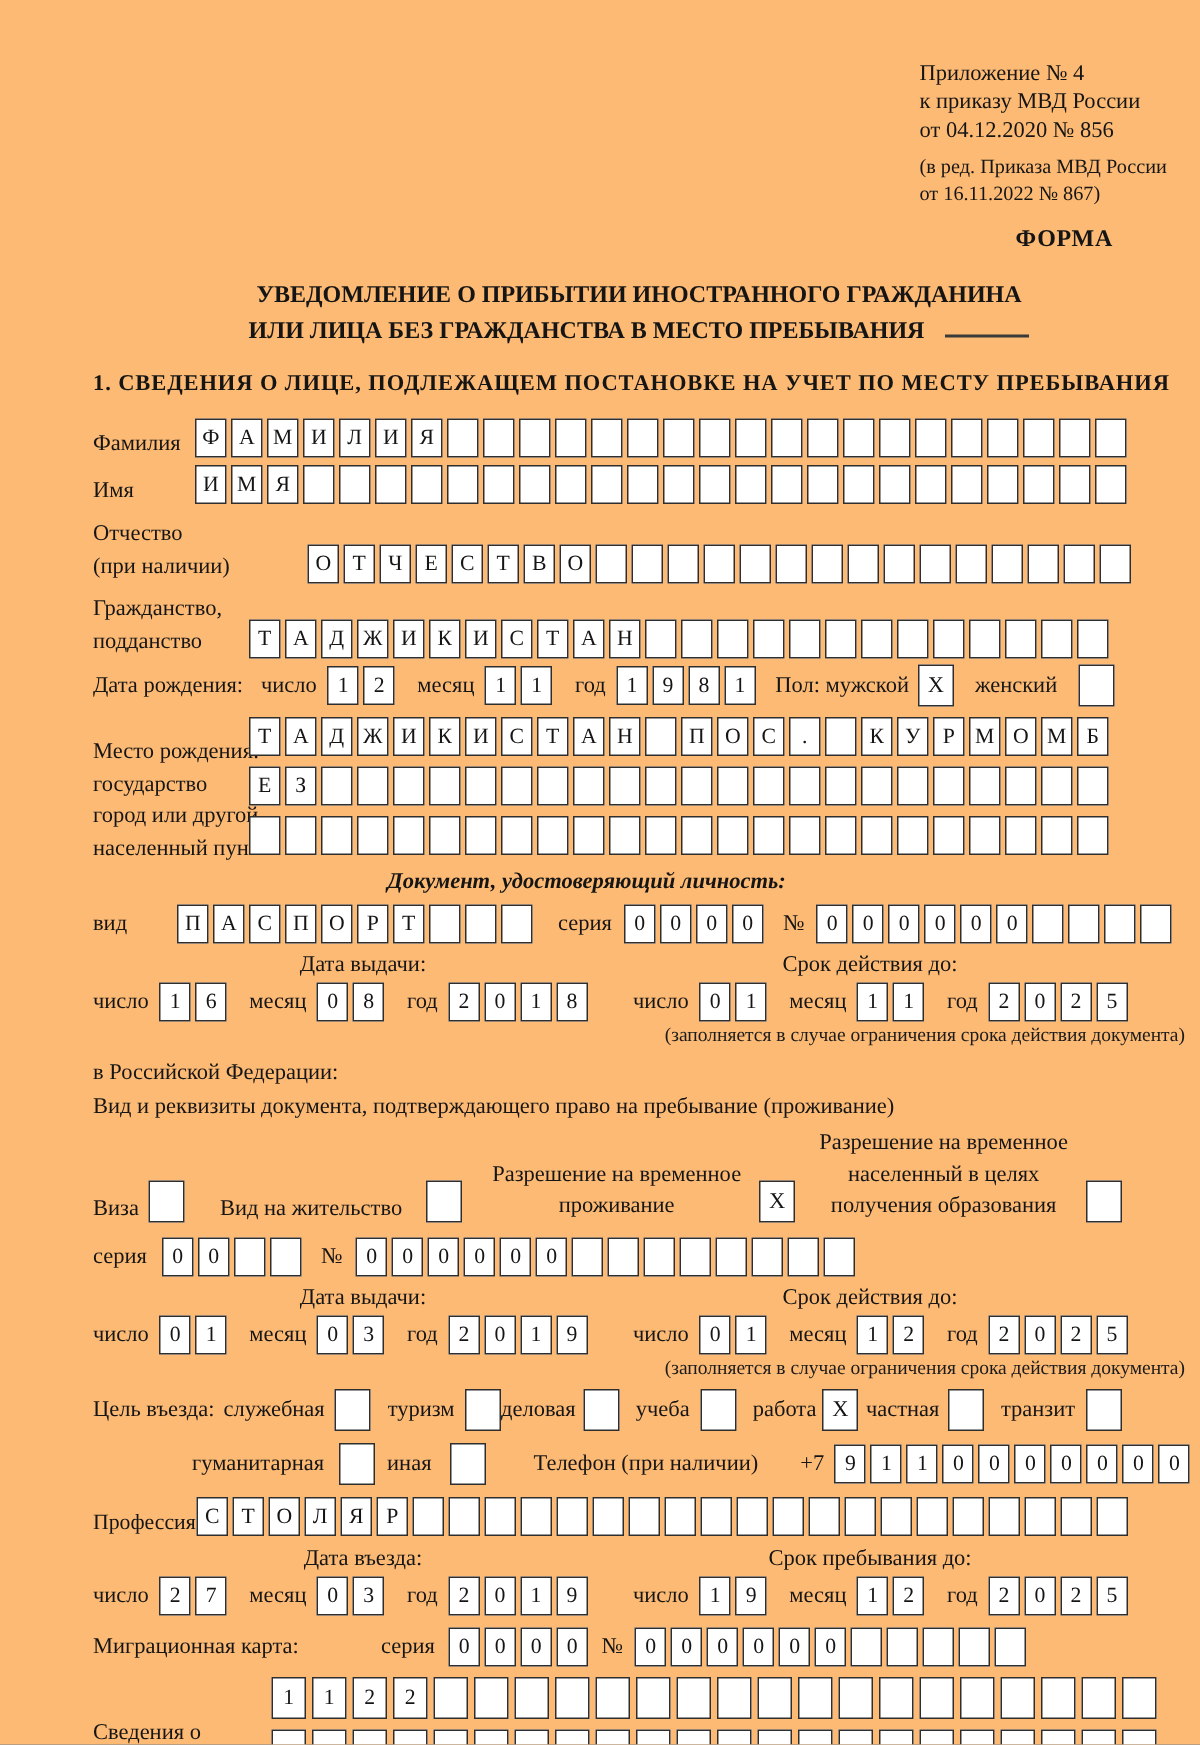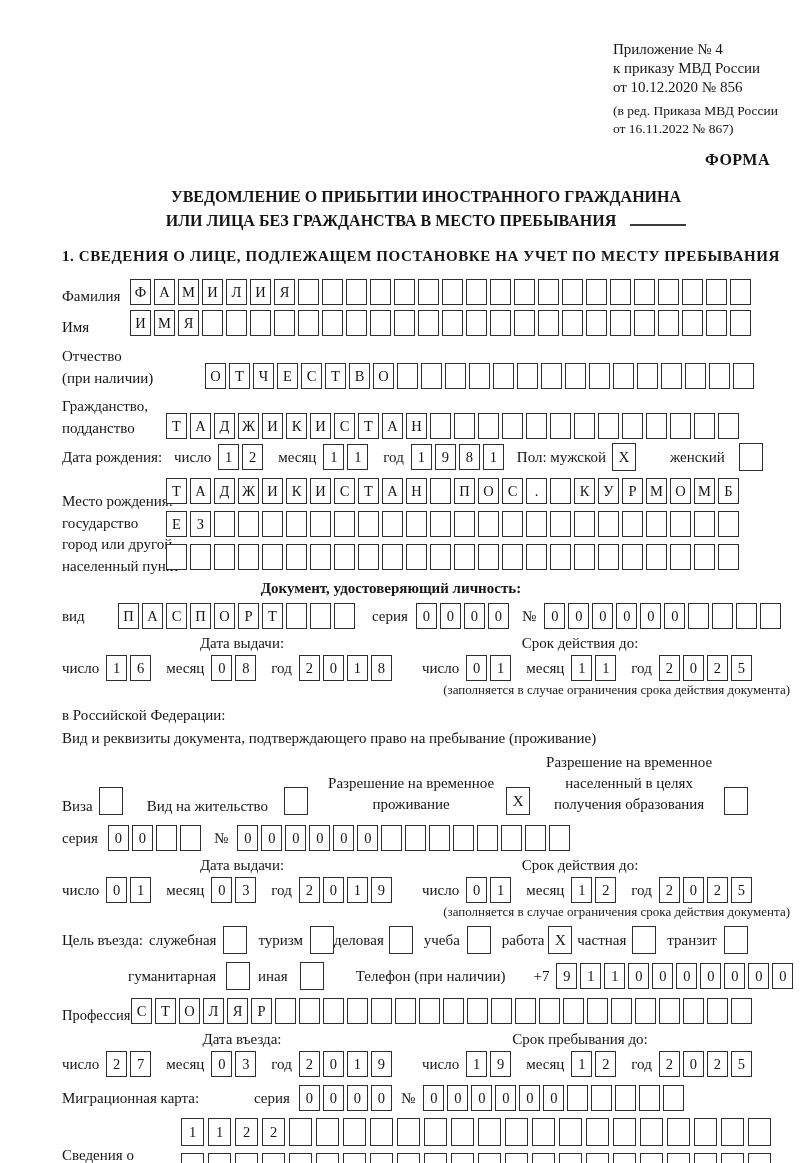--- a/index.html
+++ b/index.html
@@ -1,46 +1,46 @@
 <!DOCTYPE html>
 <html><head>
 <meta charset="utf-8">
 <style>
   html,body{margin:0;padding:0;background:#888;}
   .page{
     position:relative;
     width:800px;height:1163px;
     margin:0 auto;
-    background:#ffffff;
+    background:#fdba74;
     box-sizing:border-box;
     padding:40px 10px 0 62px;
     font-family:"Liberation Serif","DejaVu Serif",serif;
     color:#151515;
     font-size:15px;
     overflow:hidden;
   }
   .hdr{margin-left:551px;line-height:19px;}
   .hdr .amend{margin-top:5px;font-size:13.5px;line-height:18px;}
-  .forma{margin-top:13px;margin-right:20px;text-align:right;font-weight:bold;font-size:16px;letter-spacing:.5px;}
+  .forma{margin-top:13px;margin-right:48px;text-align:right;font-weight:bold;font-size:16px;letter-spacing:.5px;}
   .title{margin-top:16px;text-align:center;font-weight:bold;font-size:16px;line-height:24px;}
   .blank-line{display:inline-block;width:56px;border-bottom:2px solid #3a3a3a;margin-left:14px;vertical-align:baseline;}
   .sect{margin-top:15px;font-weight:bold;font-size:15px;letter-spacing:.6px;white-space:nowrap;}
   .rows{margin-top:14px;}
   .row{display:flex;align-items:flex-end;margin-bottom:5px;}
   .row.vc{align-items:center;}
   .flabel{flex:none;padding-top:4px;white-space:nowrap;}
   .cells{display:inline-flex;flex:none;}
   .cell{box-sizing:border-box;flex:none;display:inline-flex;align-items:center;justify-content:center;
         width:21px;height:26px;border:1.7px solid #2e2e2e;margin-right:3px;font-size:14.5px;background:#fff;}
   .cell.lg{width:23px;height:28px;margin-right:4px;}
   .chk{box-sizing:border-box;flex:none;display:inline-flex;align-items:center;justify-content:center;
        width:24px;height:28px;border:1.7px solid #2e2e2e;font-size:15px;background:#fff;}
   .stack>.cells{margin-bottom:7px;}
   .stack{display:flex;flex-direction:column;}
-  .doc-head{text-align:center;font-weight:bold;margin:1px 70px 6px 0;}
+  .doc-head{text-align:center;font-weight:bold;margin:1px 70px 6px 0;font-style:italic;}
   .dhead{margin:3px 0 3px;}
   .dhead .h1{display:inline-block;width:360px;text-align:center;}
   .dhead .h2{display:inline-block;width:316px;text-align:center;}
   .dgroup{display:inline-flex;align-items:center;flex:none;}
   .dgroup .dl{margin-right:7px;white-space:nowrap;}
   .dgroup .cells{margin-right:0;}
   .dgroup .gap{width:12px;flex:none;}
   .g1{width:360px;}
   .note{font-size:13px;color:#1b1b1b;}
   .note.r{text-align:right;margin:-1px 0 6px 0;}
@@ -49,21 +49,21 @@
   .ml{white-space:nowrap;}
 </style>
 </head>
 <body>
 
 <div class="page">
 
   <div class="hdr">
     <div>Приложение № 4</div>
     <div>к приказу МВД России</div>
-    <div>от 10.12.2020 № 856</div>
+    <div>от 04.12.2020 № 856</div>
     <div class="amend">
       <div>(в ред. Приказа МВД России</div>
       <div>от 16.11.2022 № 867)</div>
     </div>
   </div>
   <div class="forma">ФОРМА</div>
 
   <div class="title">
     <div>УВЕДОМЛЕНИЕ О ПРИБЫТИИ ИНОСТРАННОГО ГРАЖДАНИНА</div>
     <div>
@@ -222,21 +222,21 @@
         <span class="dl">год</span>
         <span class="cells">
             <span class="cell">1</span>
             <span class="cell">9</span>
             <span class="cell">8</span>
             <span class="cell">1</span>
           </span>
       </span>
       <span class="ml" style="margin-left:10px">Пол: мужской</span>
       <span class="chk" style="margin-left:6px">X</span>
-      <span class="ml" style="margin-left:34px">женский</span>
+      <span class="ml" style="margin-left:14px">женский</span>
       <span class="chk" style="margin-left:14px"></span>
     </div>
 
     <div class="row" style="margin-bottom:3px">
       <span class="flabel" style="width:104px;line-height:21.5px">
         <span style="display:block">Место рождения:</span>
         <span style="display:block">государство</span>
         <span style="display:block">город или другой</span>
         <span style="display:block">населенный пункт</span>
       </span>

